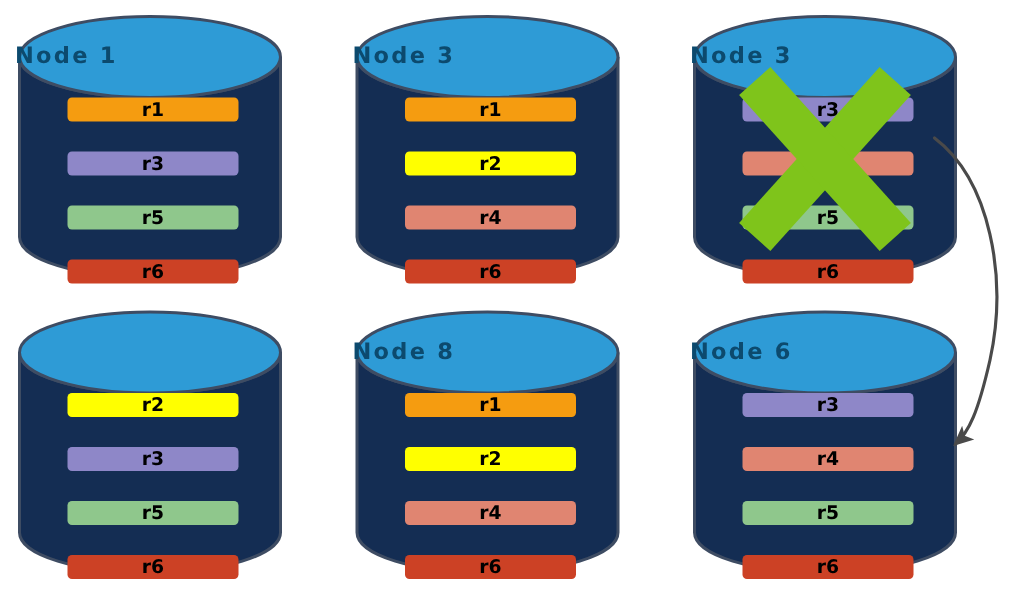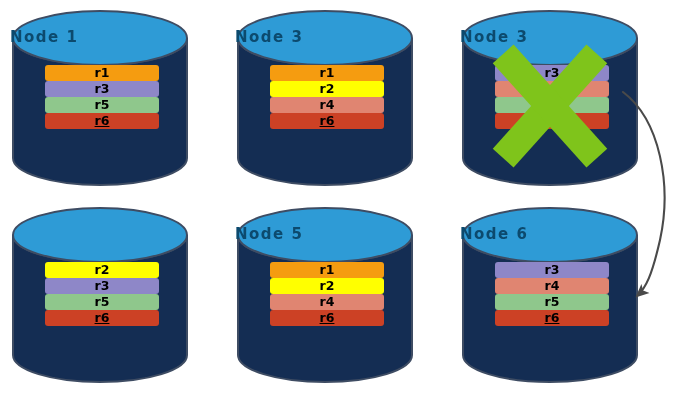--- a/index.html
+++ b/index.html
@@ -44,30 +44,30 @@
   .bars {
     position: absolute;
     left: 35px;
     top: 57px;
     width: 114px;
     z-index: 3;
   }
   .bar {
     position: relative;
     height: 16px;
-    margin-bottom: 0;
+    margin-bottom: 20px;
     border-radius: 3px;
     box-sizing: border-box;
     text-align: center;
     line-height: 15px;
     font-size: 12.5px;
     font-weight: bold;
     color: #000000;
   }
-  .bar:last-child { margin-bottom: 16px; text-decoration: underline; }
+  .bar:last-child { margin-bottom: 16px; }
   .xmark {
     position: absolute;
     z-index: 6;
     pointer-events: none;
   }
   .arrow-layer {
     position: absolute;
     left: 0;
     top: 0;
     width: 676px;
@@ -137,21 +137,21 @@
           <div class="bar" style="background: rgb(142, 135, 200);">r3</div>
           <div class="bar" style="background: rgb(143, 199, 140);">r5</div>
           <div class="bar" style="background: rgb(204, 65, 37);">r6</div>
         </div>
       </div>
       <div class="node" style="left: 235px; top: 205px;">
         <svg class="cyl-svg" viewBox="0 0 180 180">
           <path d="M 3 30 L 3 150 A 87 27 0 0 0 177 150 L 177 30 A 87 27 0 0 1 3 30 Z" fill="#142D53" stroke="#3E4C63" stroke-width="2"></path>
           <ellipse cx="90" cy="30" rx="87" ry="27" fill="#2E9BD6" stroke="#3E4C63" stroke-width="2"></ellipse>
         </svg>
-        <div class="node-title">Node 5</div>
+        <div class="node-title">Node 8</div>
         <div class="bars">
           <div class="bar" style="background: rgb(245, 156, 16);">r1</div>
           <div class="bar" style="background: rgb(255, 255, 0);">r2</div>
           <div class="bar" style="background: rgb(224, 133, 113);">r4</div>
           <div class="bar" style="background: rgb(204, 65, 37);">r6</div>
         </div>
       </div>
       <div class="node" style="left: 460px; top: 205px;">
         <svg class="cyl-svg" viewBox="0 0 180 180">
           <path d="M 3 30 L 3 150 A 87 27 0 0 0 177 150 L 177 30 A 87 27 0 0 1 3 30 Z" fill="#142D53" stroke="#3E4C63" stroke-width="2"></path>

